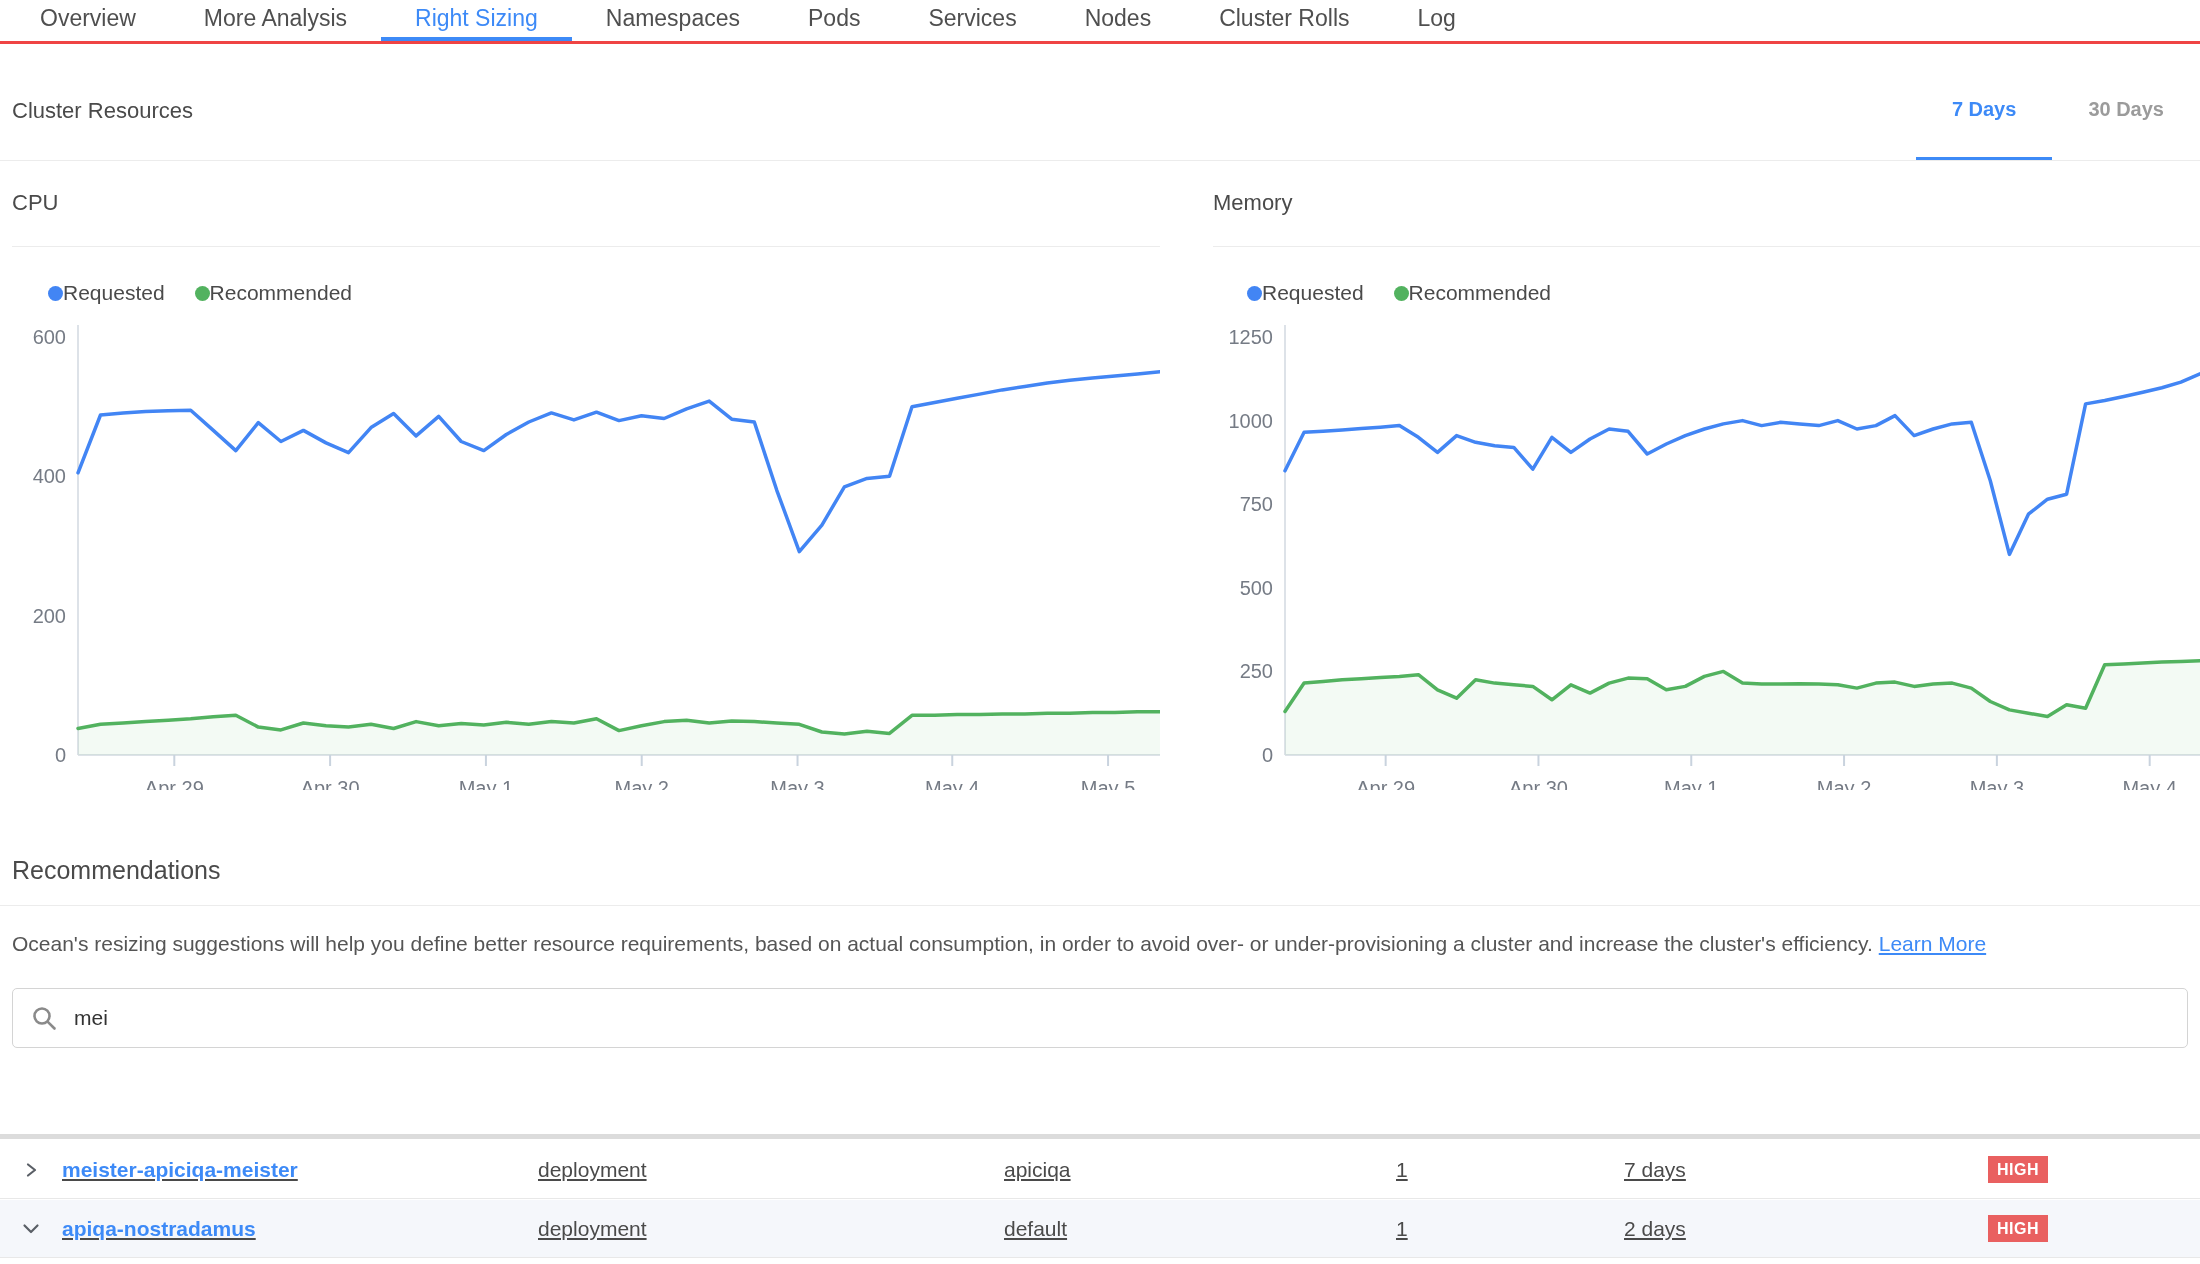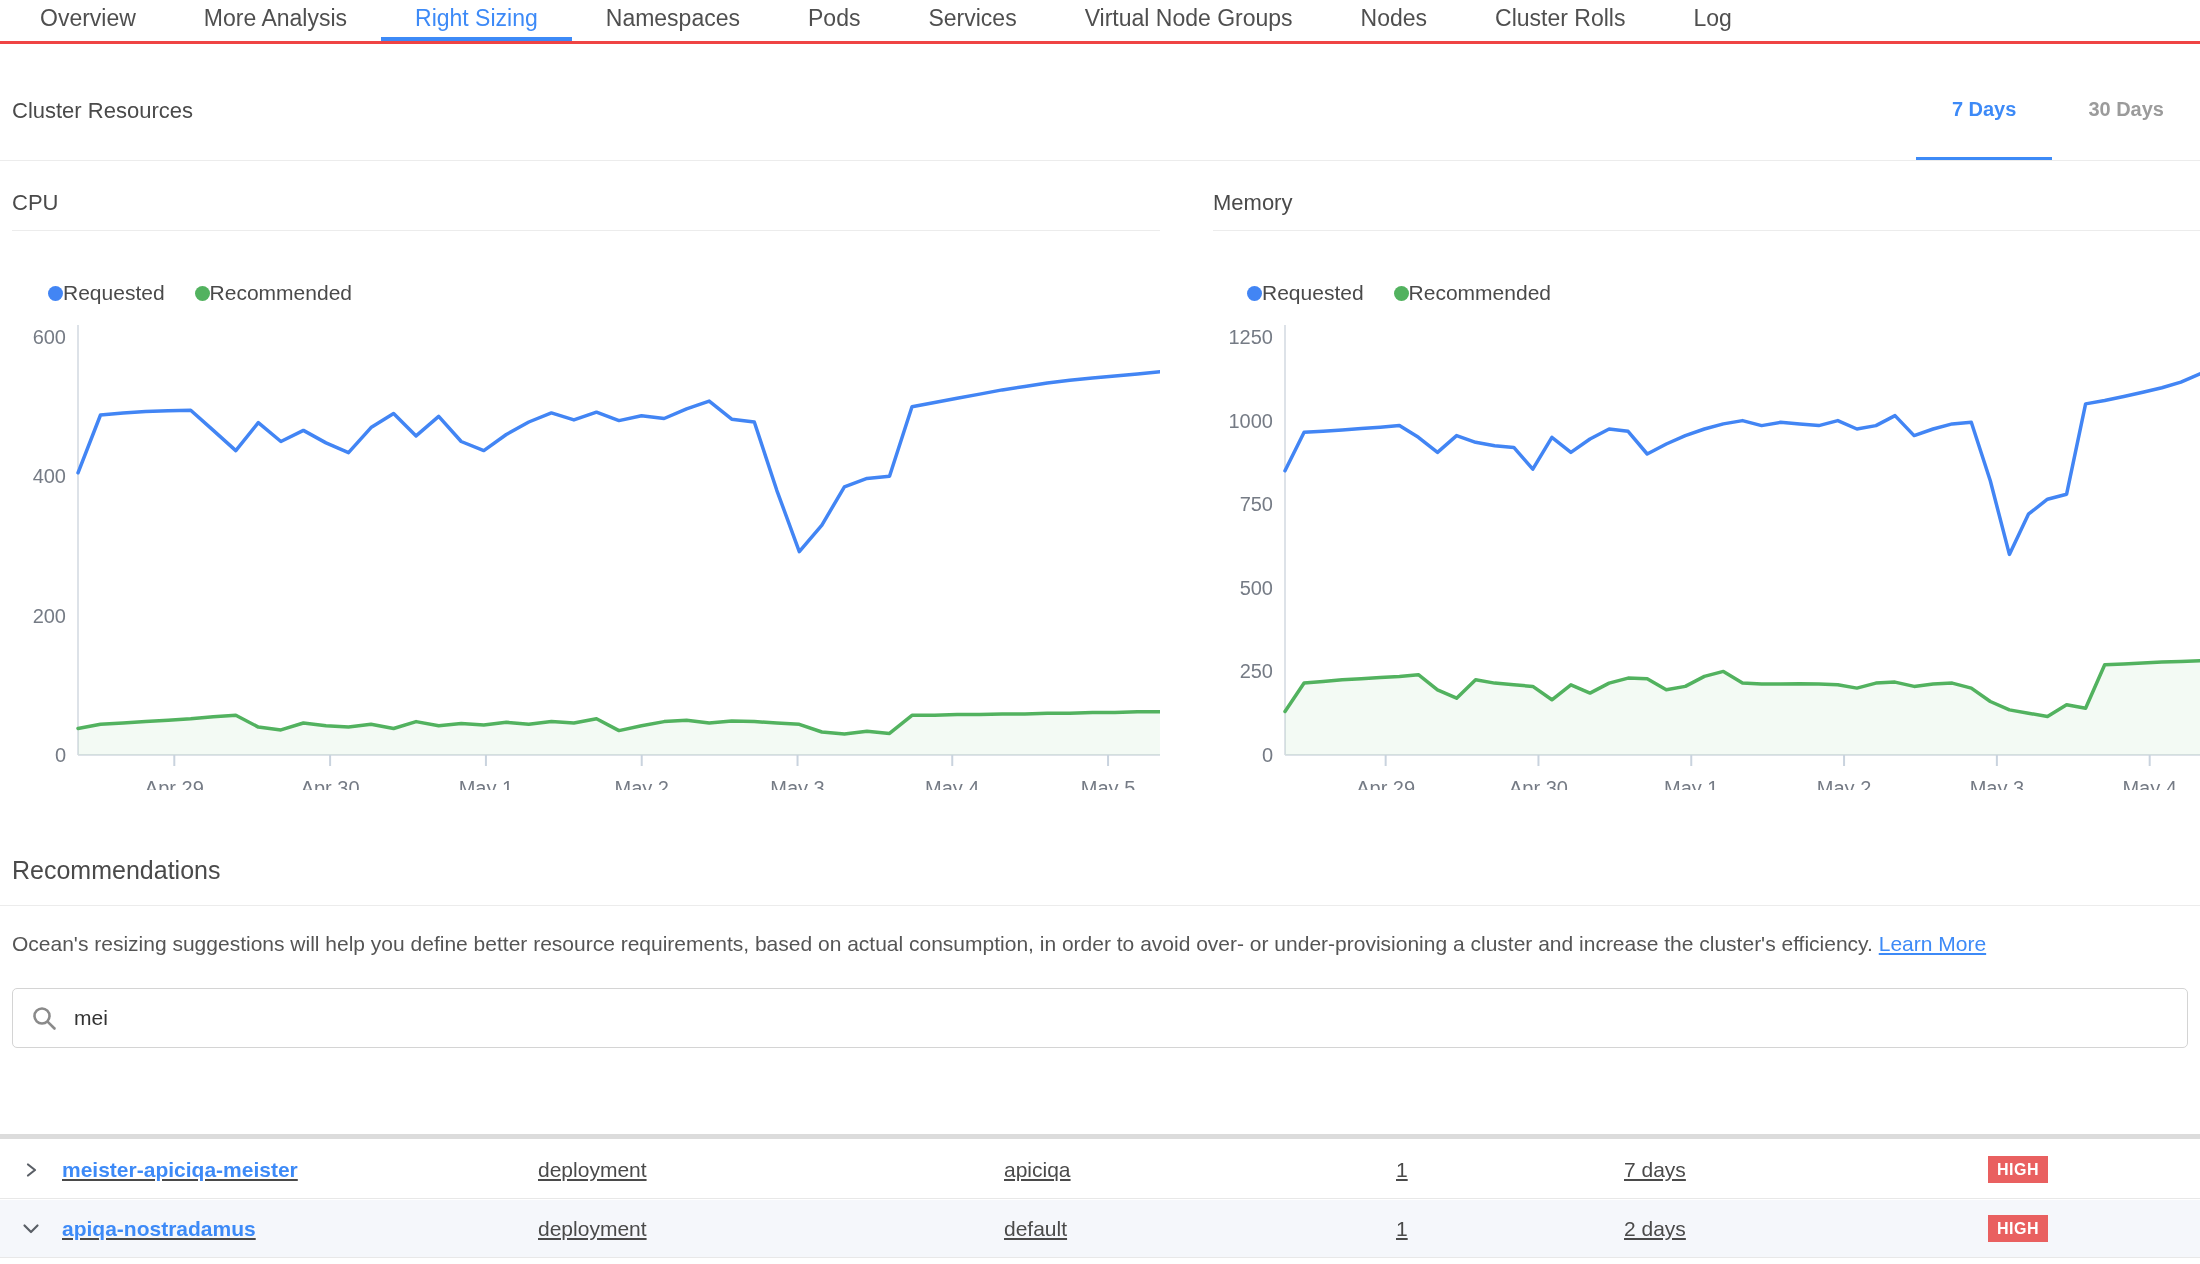--- a/index.html
+++ b/index.html
@@ -17,21 +17,21 @@
   .tab.active { color:#3d8af7; border-bottom-color:#3d8af7; }
   
   .section-head { position:absolute; top:62px; left:0; right:0; height:99px;
     border-bottom:1px solid #ececec; }
   .section-title { position:absolute; left:12px; top:36px; font-size:22px; color:#4a4a4a; }
   .range-tabs { position:absolute; right:0; top:0; height:100%; display:flex; }
   .range-tab { display:flex; align-items:center; padding:0 36px; font-size:20px;
     font-weight:bold; color:#9b9b9b; border-bottom:3px solid transparent; cursor:pointer; }
   .range-tab.active { color:#3d8af7; border-bottom-color:#3d8af7; }
   
-  .chart-title-block { position:absolute; top:190px; border-bottom:1px solid #ececec; padding-bottom:14px; }
+  .chart-title-block { position:absolute; top:190px; border-bottom:1px solid #ececec; padding-bottom:30px; }
   .chart-title-block.cpu { left:12px; width:1148px; }
   .chart-title-block.mem { left:1213px; right:0; }
   .chart-title { font-size:22px; color:#4a4a4a; }
   .legend { position:absolute; top:281px; display:flex; gap:30px; align-items:center; }
   .legend.cpu { left:48px; } .legend.mem { left:1247px; }
   .legend-item { display:flex; align-items:center; font-size:21px; color:#4a4a4a; }
   .dot { width:15px; height:15px; border-radius:50%; }
   .dot.blue { background:#4285f4; } .dot.green { background:#52b25f; }
   svg.chart { position:absolute; top:320px; overflow:hidden; }
   svg.chart.cpu { left:14px; } svg.chart.mem { left:1213px; }
@@ -72,21 +72,20 @@
 
 <div class="page">
 
   <div class="tabbar">
     <div class="tab">Overview</div>
     <div class="tab">More Analysis</div>
     <div class="tab active">Right Sizing</div>
     <div class="tab">Namespaces</div>
     <div class="tab">Pods</div>
     <div class="tab">Services</div>
-    <div class="tab">Virtual Node Groups</div>
     <div class="tab">Nodes</div>
     <div class="tab">Cluster Rolls</div>
     <div class="tab">Log</div>
   </div>
 
   <div class="section-head">
     <div class="section-title">Cluster Resources</div>
     <div class="range-tabs">
       <div class="range-tab active">7 Days</div>
       <div class="range-tab">30 Days</div>

